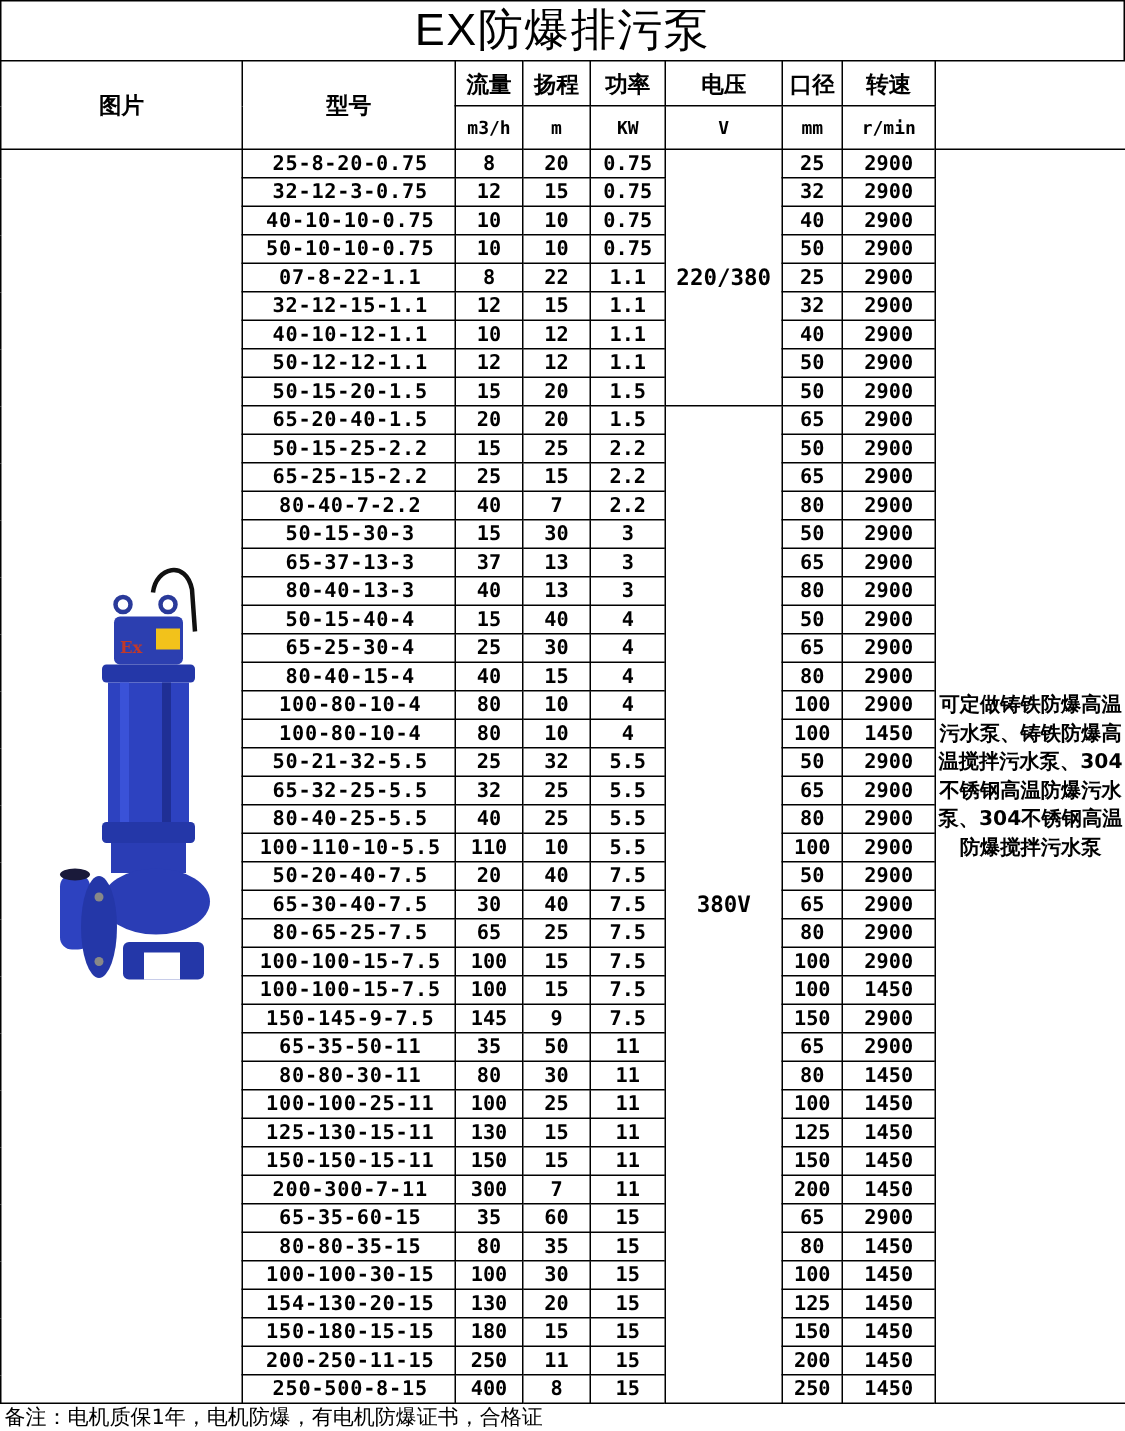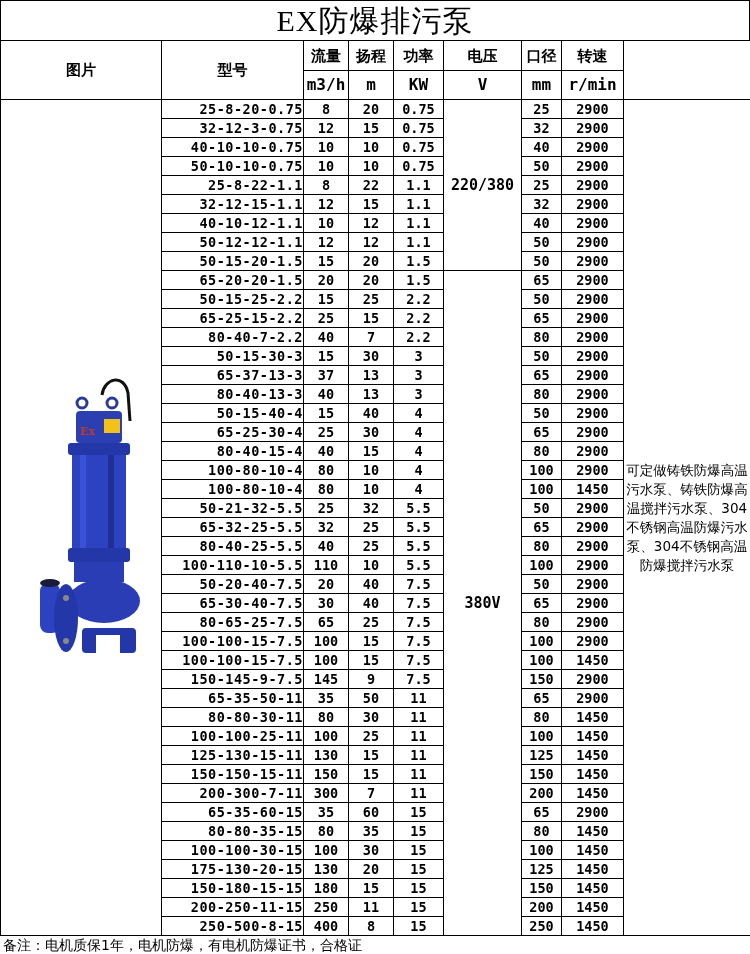--- a/index.html
+++ b/index.html
@@ -1,39 +1,39 @@
 <!DOCTYPE html>
 <html><head>
 <meta charset="utf-8">
 <style>
   html, body { margin: 0; padding: 0; background: #ffffff; }
   body { width: 750px; height: 954px; overflow: hidden; position: relative; font-family: "DejaVu Sans", sans-serif; color: #000; }
   .title {
     position: absolute; left: 0; top: 0; width: 748px; height: 39px;
     border: 1px solid #000; border-bottom: none;
-    font-family: Liberation Serif, serif; font-size: 30px; line-height: 40px;
+    font-family: Liberation Sans, sans-serif; font-size: 30px; line-height: 40px;
     text-align: center; letter-spacing: 1px;
   }
   table.spec {
     position: absolute; left: 0; top: 40px;
     border-collapse: collapse; table-layout: fixed; width: 750px;
   }
   table.spec td {
     border: 1px solid #000; padding: 0; height: 18px;
     font-family: "DejaVu Sans Mono", monospace; font-size: 13.5px; font-weight: bold;
     text-align: center; line-height: 18px; white-space: nowrap; overflow: hidden;
   }
-  table.spec td.model { text-align: right; padding-left: 2px; letter-spacing: 0.5px; }
+  table.spec td.model { text-align: center; padding-left: 2px; letter-spacing: 0.5px; }
   table.spec tr.hdr1 td { height: 29px; font-family: "DejaVu Sans", sans-serif; font-size: 15px; font-weight: bold; }
-  table.spec tr.hdr2 td { height: 28px; font-size: 16px; }
+  table.spec tr.hdr2 td { height: 28px; font-size: 12px; }
   table.spec td.big { font-family: "DejaVu Sans", sans-serif; font-size: 15px; font-weight: bold; margin-top: 12px; }
   table.spec td.photo { vertical-align: middle; padding-left: 16px; }
   table.spec td.volt { font-size: 15px; }
   table.spec td.note {
-    white-space: normal; font-family: "DejaVu Sans", sans-serif; font-size: 13.5px; font-weight: normal;
+    white-space: normal; font-family: "DejaVu Sans", sans-serif; font-size: 13.5px; font-weight: bold;
     line-height: 19px; padding: 0 1px; word-break: break-all;
   }
   .footer {
     position: absolute; left: 0; top: 936px; width: 750px; height: 18px;
     font-family: "DejaVu Sans", sans-serif; font-size: 14px; line-height: 18px; padding-left: 3px;
     background: #fff;
   }
   .pump { width: 130px; height: 290px; display: block; margin: 0 auto; }
 </style>
 </head>
@@ -125,21 +125,21 @@
       </tr>
       <tr>
         <td class="model">50-10-10-0.75</td>
         <td>10</td>
         <td>10</td>
         <td>0.75</td>
         <td>50</td>
         <td>2900</td>
       </tr>
       <tr>
-        <td class="model">25-8-22-1.1</td>
+        <td class="model">07-8-22-1.1</td>
         <td>8</td>
         <td>22</td>
         <td>1.1</td>
         <td>25</td>
         <td>2900</td>
       </tr>
       <tr>
         <td class="model">32-12-15-1.1</td>
         <td>12</td>
         <td>15</td>
@@ -165,21 +165,21 @@
       </tr>
       <tr>
         <td class="model">50-15-20-1.5</td>
         <td>15</td>
         <td>20</td>
         <td>1.5</td>
         <td>50</td>
         <td>2900</td>
       </tr>
       <tr>
-        <td class="model">65-20-20-1.5</td>
+        <td class="model">65-20-40-1.5</td>
         <td>20</td>
         <td>20</td>
         <td>1.5</td>
         <td class="volt" rowspan="35">380V</td>
         <td>65</td>
         <td>2900</td>
       </tr>
       <tr>
         <td class="model">50-15-25-2.2</td>
         <td>15</td>
@@ -414,21 +414,21 @@
       </tr>
       <tr>
         <td class="model">100-100-30-15</td>
         <td>100</td>
         <td>30</td>
         <td>15</td>
         <td>100</td>
         <td>1450</td>
       </tr>
       <tr>
-        <td class="model">175-130-20-15</td>
+        <td class="model">154-130-20-15</td>
         <td>130</td>
         <td>20</td>
         <td>15</td>
         <td>125</td>
         <td>1450</td>
       </tr>
       <tr>
         <td class="model">150-180-15-15</td>
         <td>180</td>
         <td>15</td>

